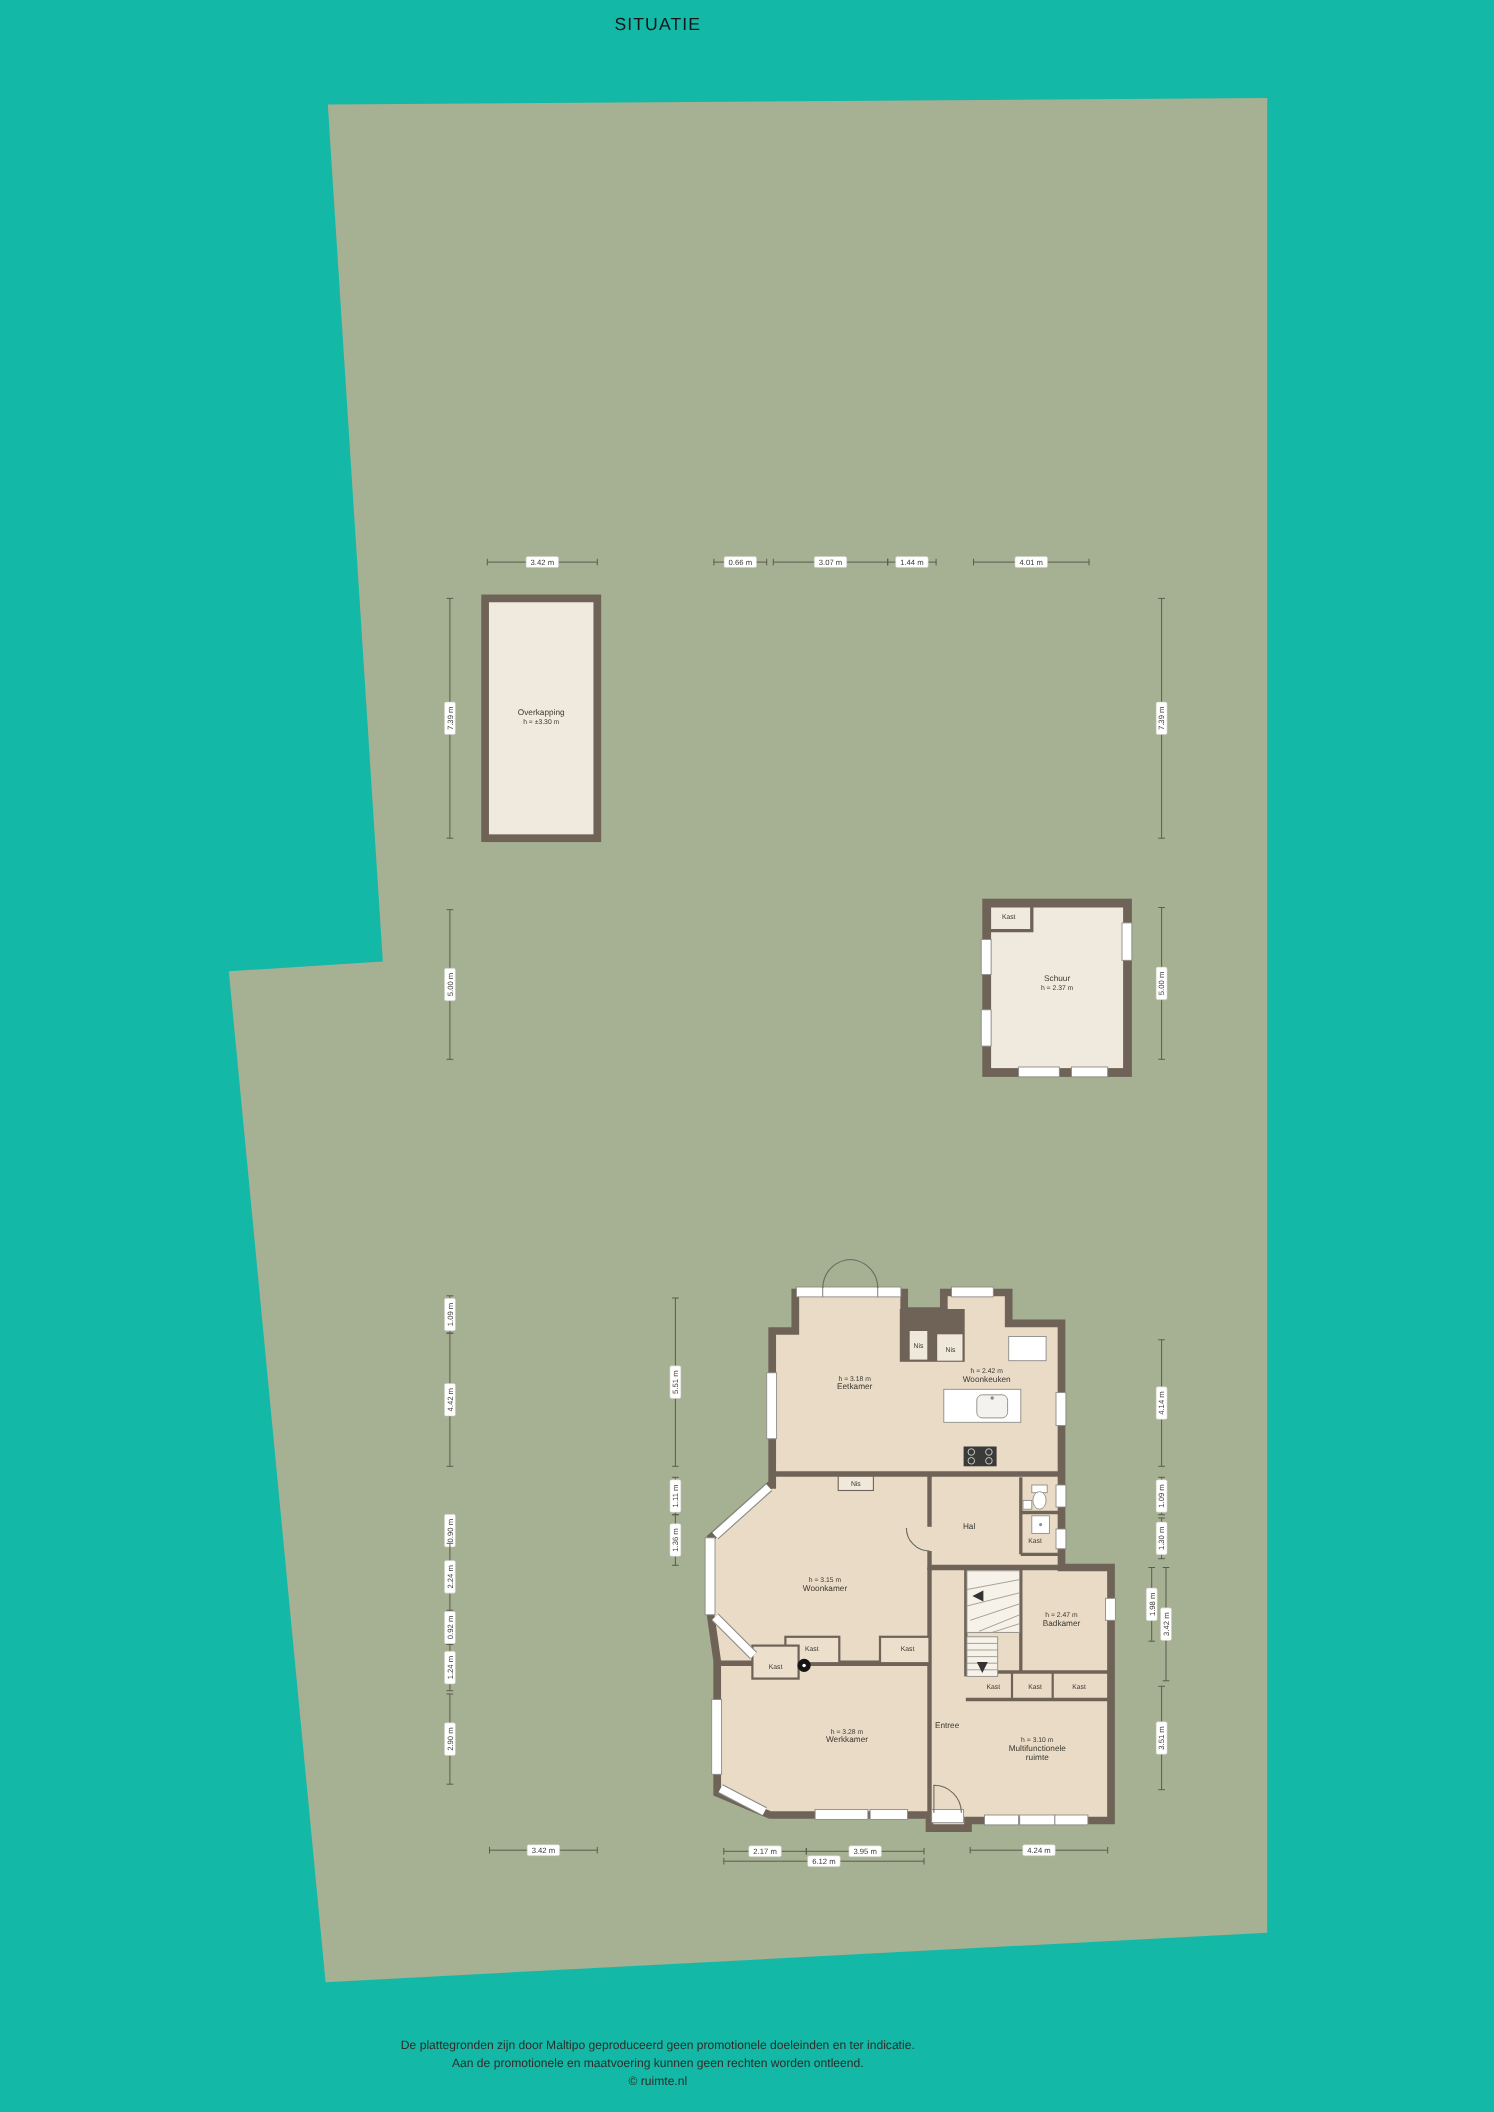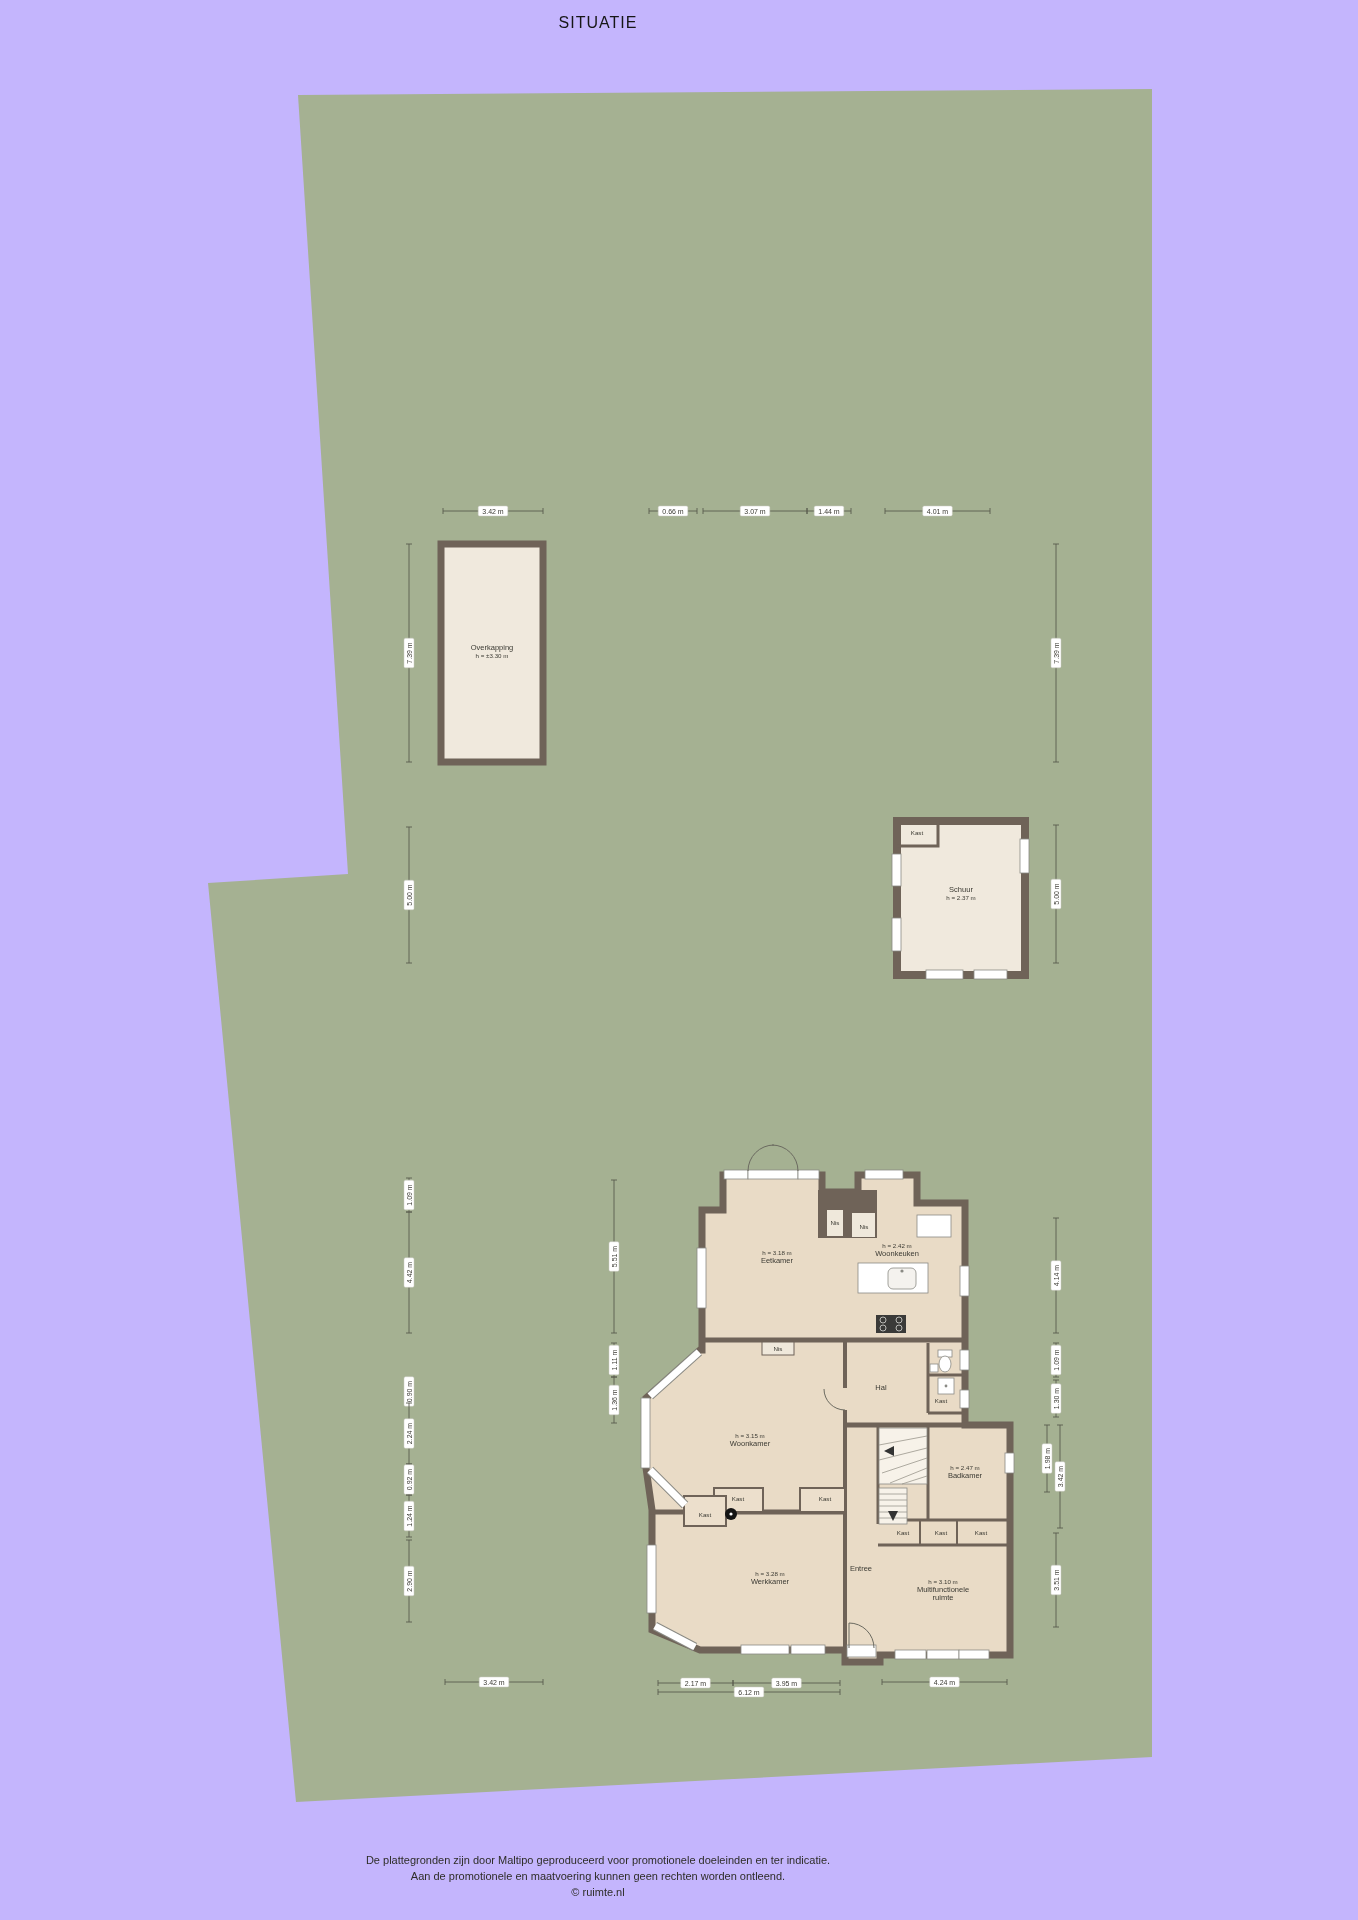--- a/index.html
+++ b/index.html
@@ -1,16 +1,16 @@
 <!DOCTYPE html>
 <html><head>
 <meta charset="utf-8">
 <style>
   html,body{margin:0;padding:0;background:#ffffff;}
-  #stage{position:relative;width:1358px;height:1920px;background:#c4b5fd;overflow:hidden;
+  #stage{position:relative;width:1358px;height:1920px;background:#14b8a6;overflow:hidden;
          font-family:"Liberation Sans",sans-serif;}
   #plan-svg{position:absolute;left:0;top:0;}
   #page-title{position:absolute;top:14px;left:218px;width:760px;text-align:center;
 ed    font-size:22px;letter-spacing:1px;color:#161616;font-family:"Liberation Sans",sans-serif;}
   #footer{position:absolute;top:1852px;left:218px;width:760px;text-align:center;
     font-size:11px;line-height:16px;color:#2e2d28;}
   text{font-family:"Liberation Sans",sans-serif;fill:#3b3a33;}
   .dim-label{font-size:7px;fill:#3b3a33;}
   .room-sub{font-size:6.2px;}
   .room-name{font-size:7.5px;}
@@ -397,17 +397,17 @@
         <text x="903" y="1535" text-anchor="middle" class="small-label">Kast</text>
         <text x="941" y="1535" text-anchor="middle" class="small-label">Kast</text>
         <text x="981" y="1535" text-anchor="middle" class="small-label">Kast</text>
         <text x="835" y="1225" text-anchor="middle" class="small-label">Nis</text>
         <text x="864" y="1229" text-anchor="middle" class="small-label">Nis</text>
         <text x="778" y="1351" text-anchor="middle" class="small-label">Nis</text>
       </g>
   </svg>
 
   <div id="footer">
-    <div>De plattegronden zijn door Maltipo geproduceerd voor promotionele doeleinden en ter indicatie.</div>
+    <div>De plattegronden zijn door Maltipo geproduceerd geen promotionele doeleinden en ter indicatie.</div>
     <div>Aan de promotionele en maatvoering kunnen geen rechten worden ontleend.</div>
     <div>© ruimte.nl</div>
   </div>
 </div>
 
 </body></html>

